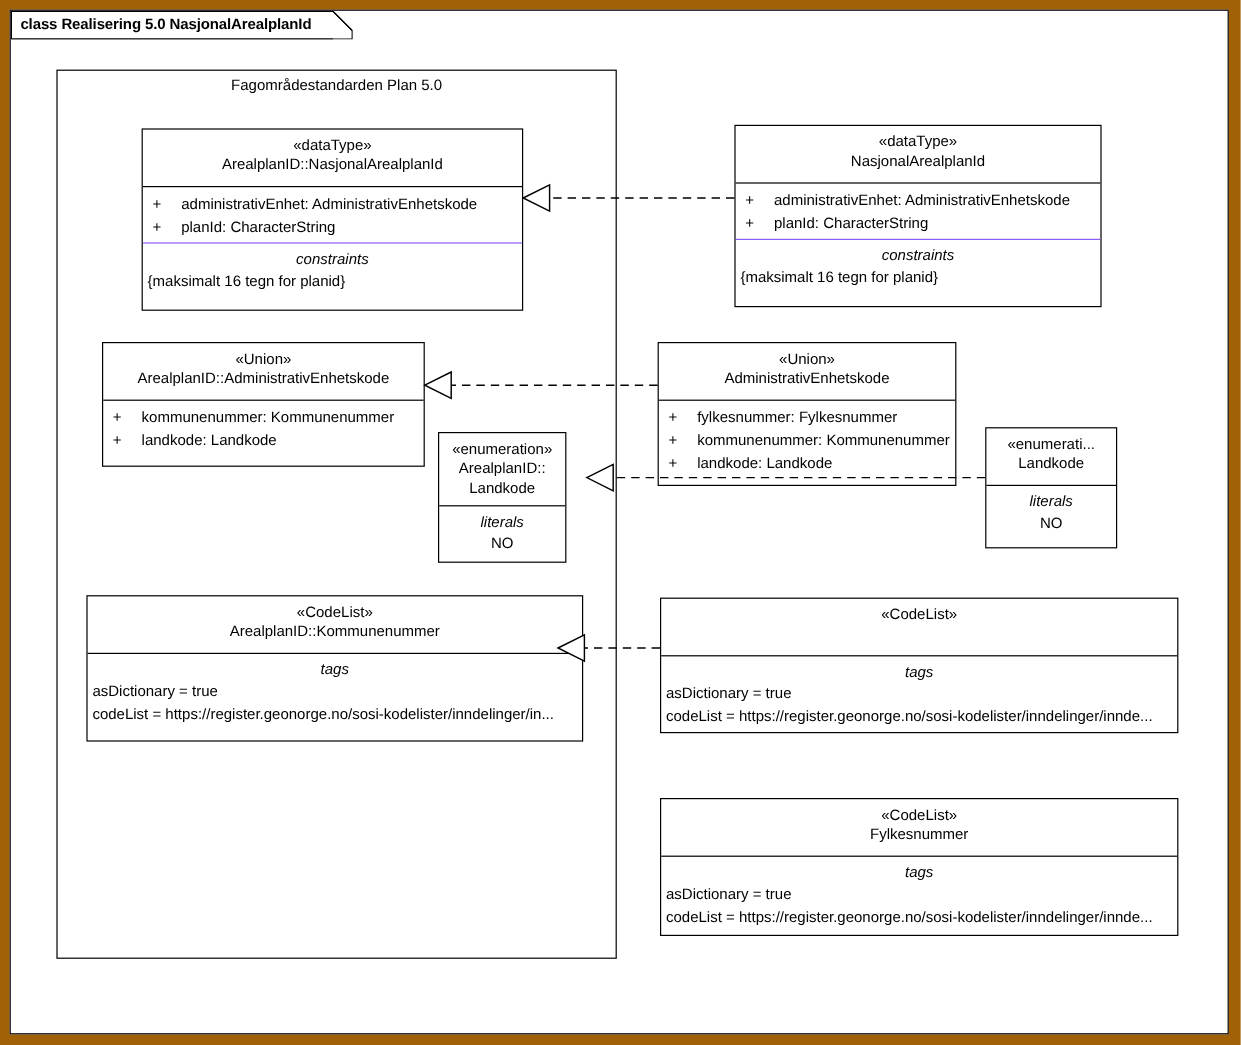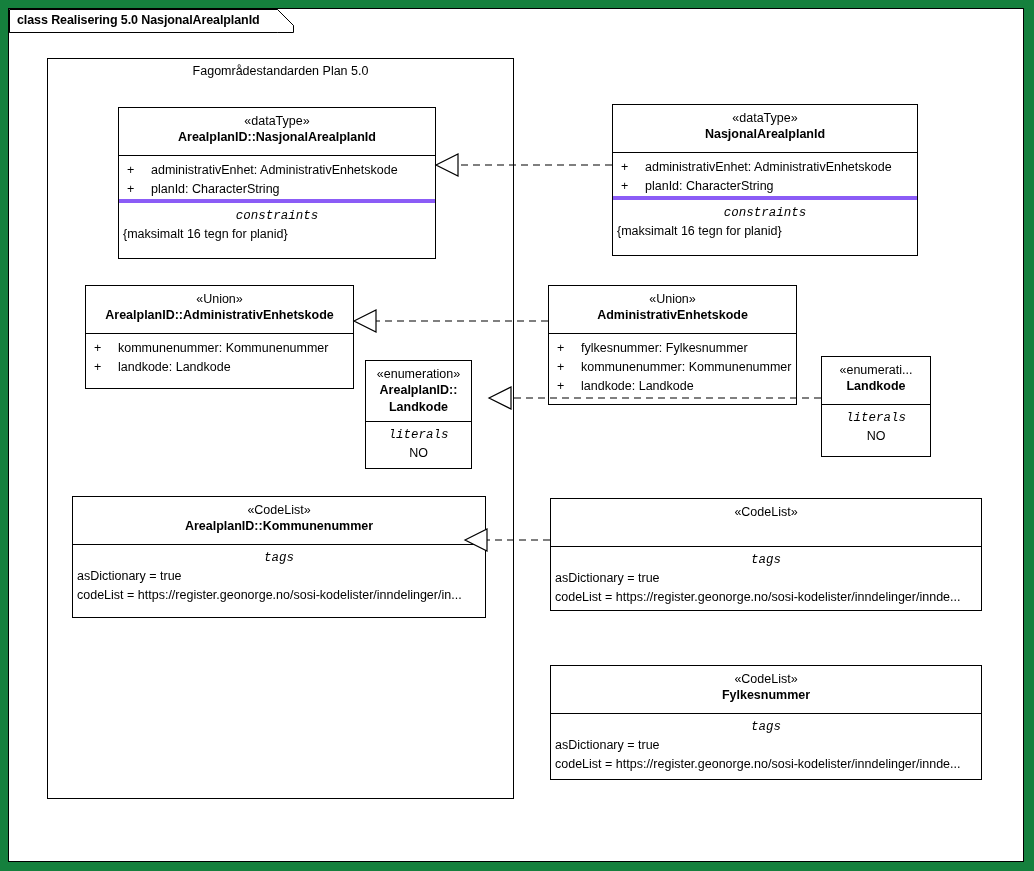--- a/index.html
+++ b/index.html
@@ -9,21 +9,21 @@
     background: #ffffff;
   }
   body {
     font-family: "Liberation Sans", sans-serif;
     color: #000000;
   }
   #canvas {
     position: relative;
     width: 1034px;
     height: 871px;
-    background: #15803d;
+    background: #a16207;
     overflow: hidden;
   }
   
   .diagram-frame {
     position: absolute;
     left: 8px;
     top: 8px;
     width: 1016px;
     height: 854px;
     border: 1px solid #000000;
@@ -91,37 +91,36 @@
   }
   .uml-header .stereotype {
     display: block;
     font-size: 12.5px;
     line-height: 16px;
     white-space: nowrap;
   }
   .uml-header .classname {
     display: block;
     font-size: 12.5px;
-    font-weight: bold;
+    font-weight: normal;
     line-height: 17px;
     white-space: nowrap;
   }
   .uml-compartment {
     box-sizing: border-box;
-    border-bottom: 4px solid #8b5cf6;
+    border-bottom: 1px solid #8b5cf6;
   }
   .uml-compartment.last { border-bottom: none; }
   .compartment-title {
     display: block;
     text-align: center;
     font-style: italic;
     font-size: 12.5px;
     line-height: 18px;
     padding-top: 4px;
-    font-family: Liberation Mono, monospace;
   }
   .attr-row {
     display: block;
     font-size: 12.5px;
     line-height: 19px;
     white-space: nowrap;
     padding-left: 8px;
   }
   .attr-row .vis {
     display: inline-block;

